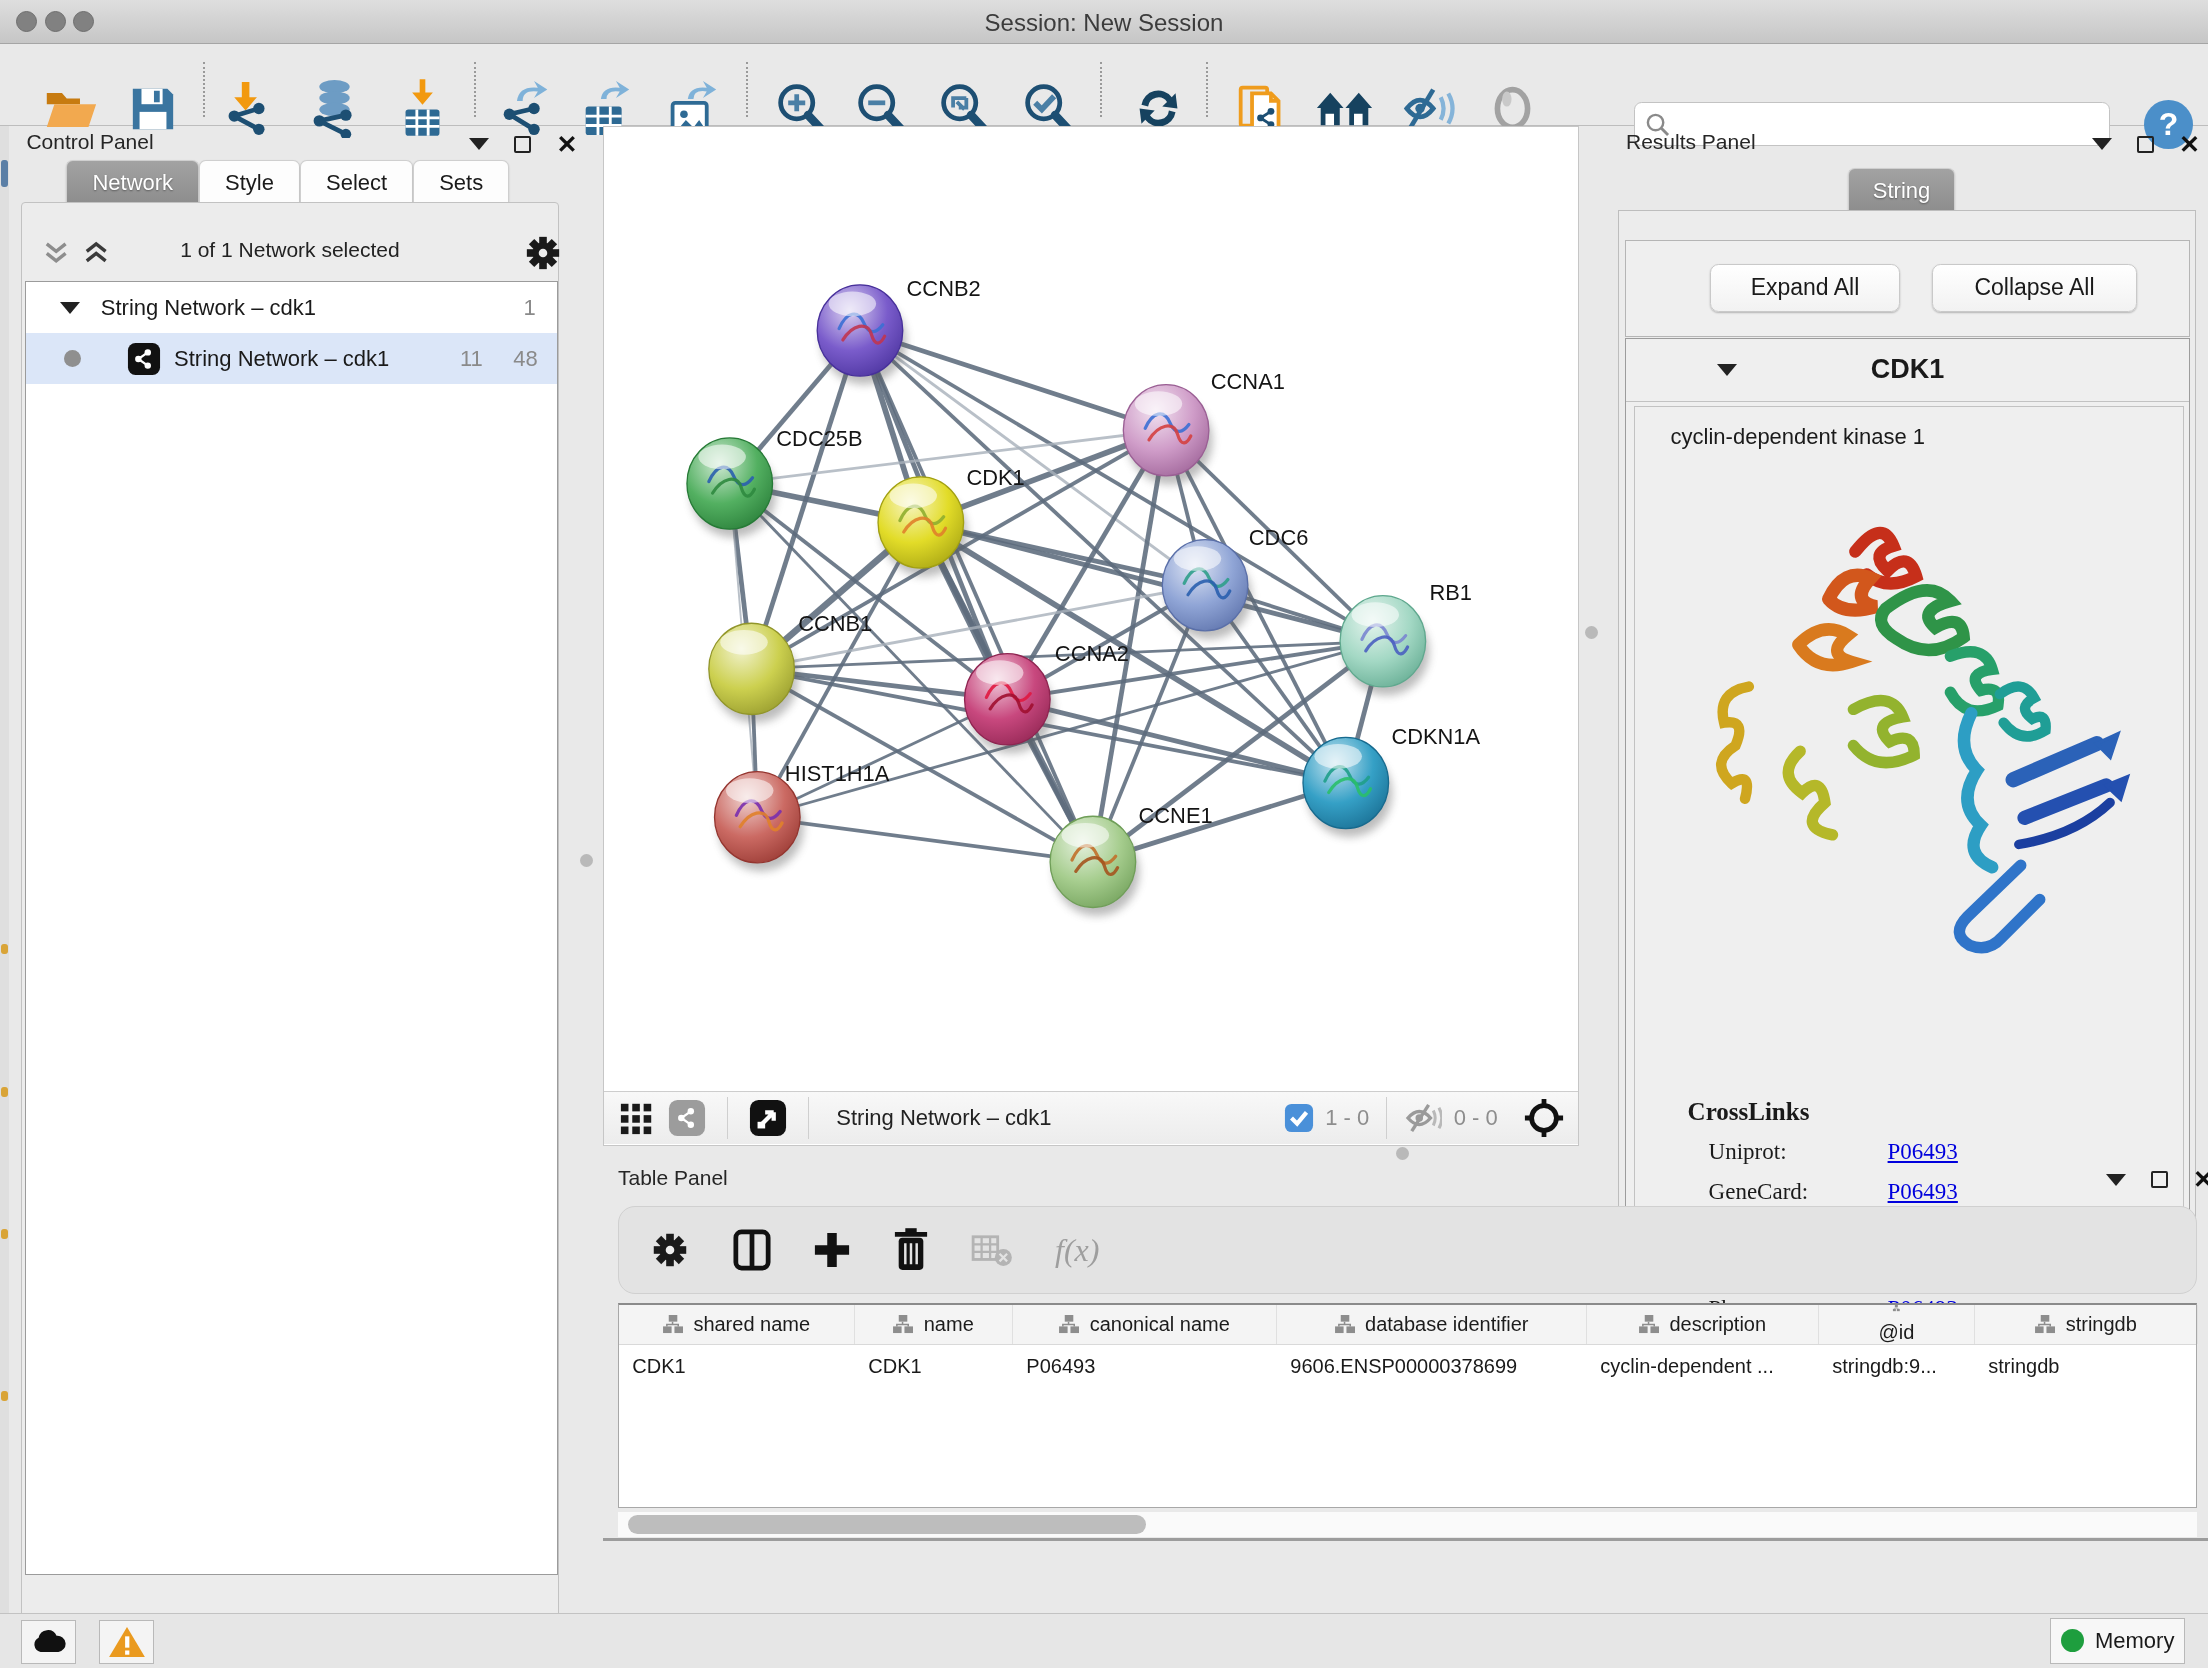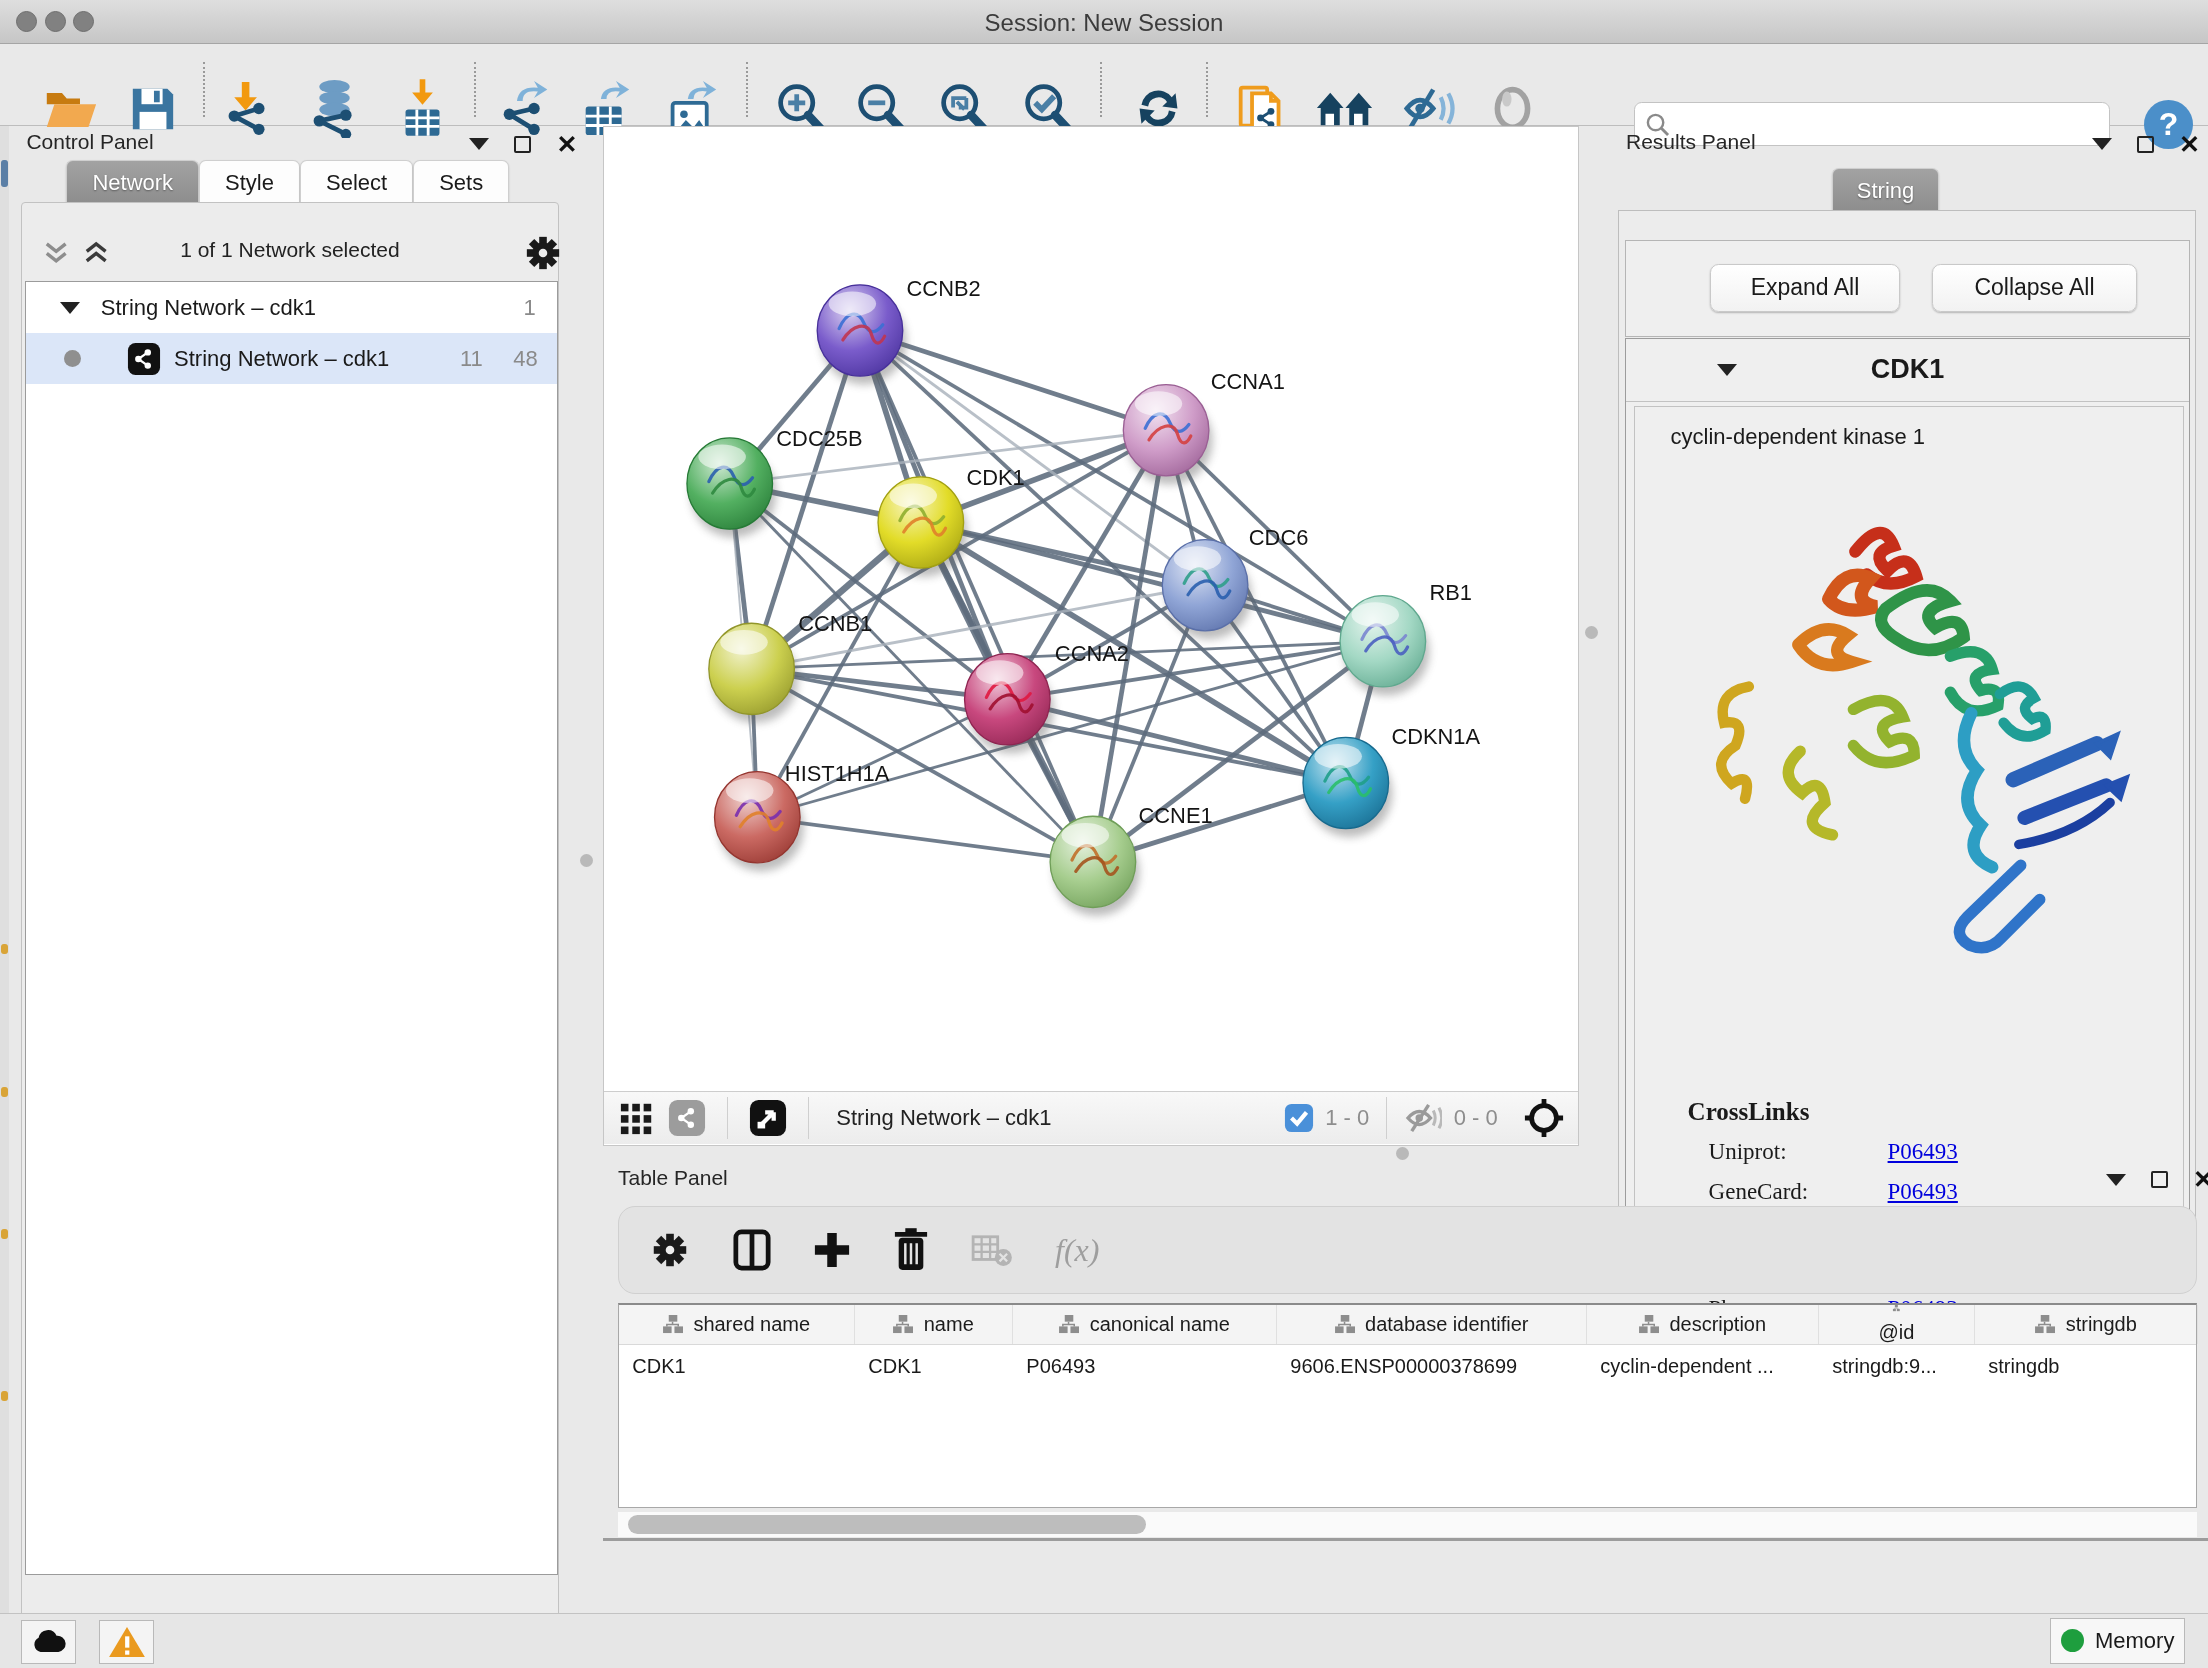--- a/index.html
+++ b/index.html
@@ -66,21 +66,21 @@
   #net-canvas { position:absolute; left:0; top:0; width:974px; height:964px; background:#fff; }
   #net-bar { position:absolute; left:0; top:964px; width:974px; height:53px;
     background:linear-gradient(#f8f8f8,#ececec); border-top:1px solid #cdcdcd;
     display:flex; align-items:center; }
   .nb-sep { width:1px; height:42px; background:#cfcfcf; }
   #net-title { font-size:22px; color:#222; }
   .nb-count { font-size:22px; color:#8d8d8d; }
 
   
   #results-panel { position:absolute; left:1605px; top:126px; width:603px; height:1457px; }
-  #string-tab { position:absolute; left:227px; top:42px; width:107px; height:44px;text-align:center; }
+  #string-tab { position:absolute; left:243px; top:42px; width:107px; height:44px;text-align:center; }
   #rp-outer { position:absolute; left:13.3px; top:84px; width:578px; height:1052px;
     background:#ececec; border:1px solid #bdbdbd;text-decoration:underline; }
   #rp-btnbox { position:absolute; left:5.7px; top:28.5px; width:565px; height:97px;
     background:#efefef; border:1px solid #b5b5b5; }
   .rp-btn { position:absolute; top:23px; height:48px; border:1px solid #c9c9c9; border-radius:8.6px;
     background:linear-gradient(#ffffff,#f2f2f2); box-shadow:0 1px 1.9px rgba(0,0,0,.25);
     font-size:23px; display:flex; align-items:center; justify-content:center; }
   #rp-listbox { position:absolute; left:5.7px; top:127px; width:565px; height:905px;
     background:#efefef; border:1.9px solid #9c9c9c; }
   #cdk1-head { position:absolute; left:0; top:0; width:100%; height:63px;

